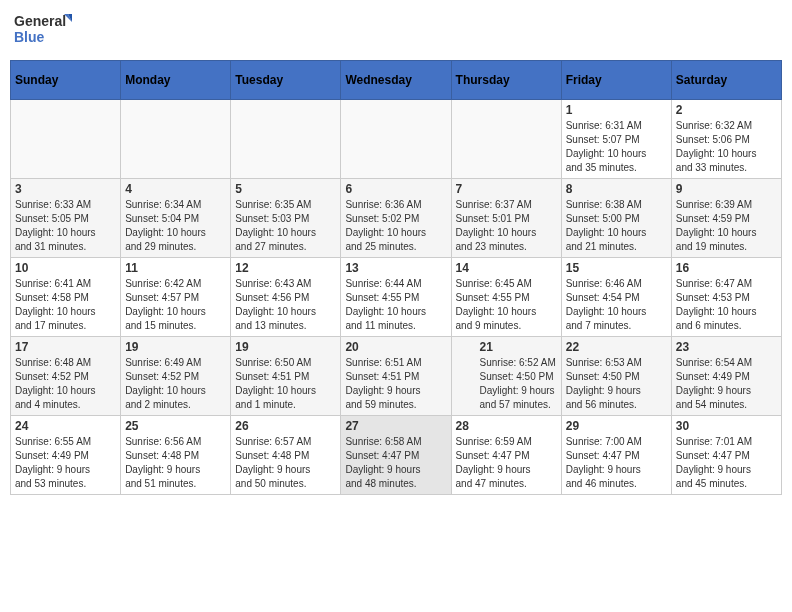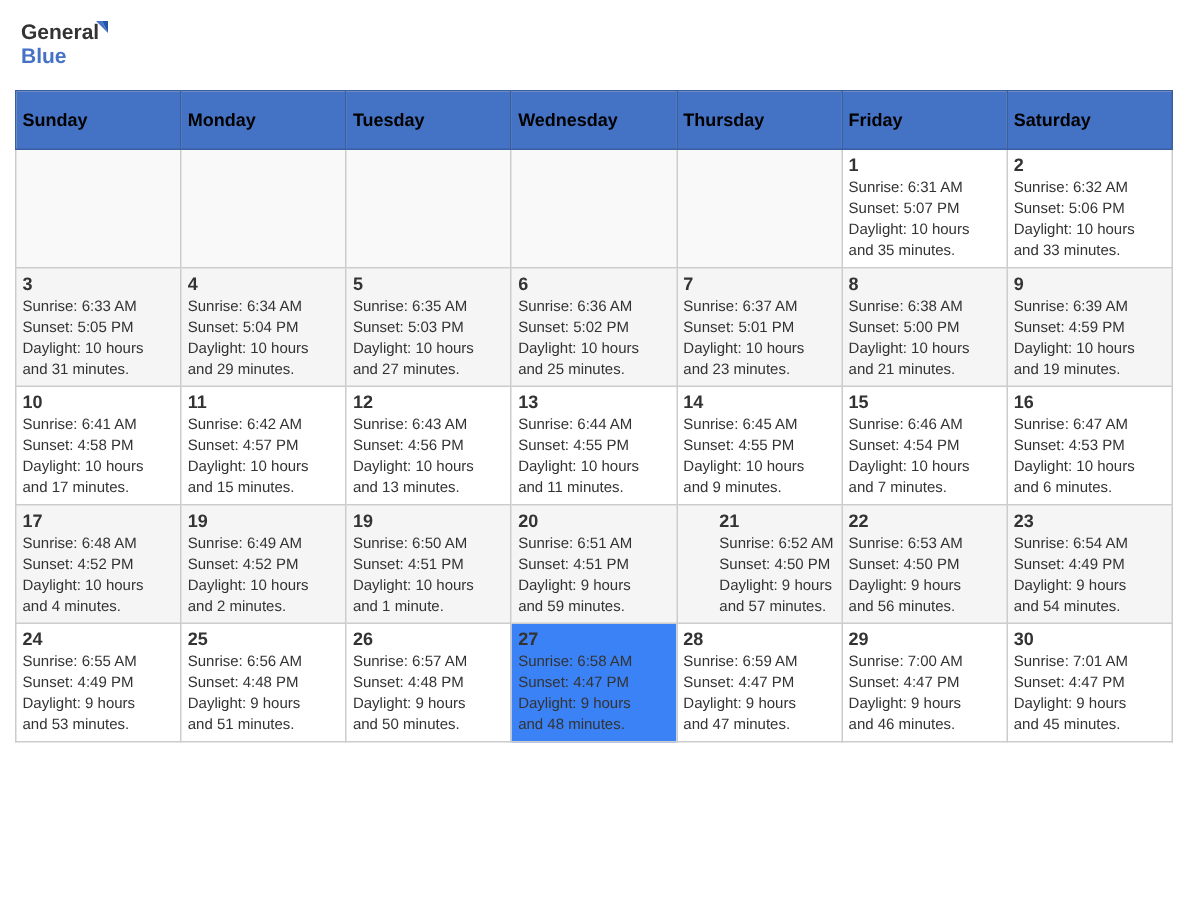--- a/index.html
+++ b/index.html
@@ -219,21 +219,21 @@
           <div class="day-info">Sunrise: 6:55 AM<br>Sunset: 4:49 PM<br>Daylight: 9 hours<br>and 53 minutes.</div>
         </td>
         <td style="background: rgb(255, 255, 255);">
           <span class="day-number">25</span>
           <div class="day-info">Sunrise: 6:56 AM<br>Sunset: 4:48 PM<br>Daylight: 9 hours<br>and 51 minutes.</div>
         </td>
         <td style="background: rgb(255, 255, 255);">
           <span class="day-number">26</span>
           <div class="day-info">Sunrise: 6:57 AM<br>Sunset: 4:48 PM<br>Daylight: 9 hours<br>and 50 minutes.</div>
         </td>
-        <td style="background: #3b82f6;">
+        <td style="background: #e5e5e5;">
           <span class="day-number">27</span>
           <div class="day-info">Sunrise: 6:58 AM<br>Sunset: 4:47 PM<br>Daylight: 9 hours<br>and 48 minutes.</div>
         </td>
         <td style="background: rgb(255, 255, 255);">
           <span class="day-number">28</span>
           <div class="day-info">Sunrise: 6:59 AM<br>Sunset: 4:47 PM<br>Daylight: 9 hours<br>and 47 minutes.</div>
         </td>
         <td style="background: rgb(255, 255, 255);">
           <span class="day-number">29</span>
           <div class="day-info">Sunrise: 7:00 AM<br>Sunset: 4:47 PM<br>Daylight: 9 hours<br>and 46 minutes.</div>

